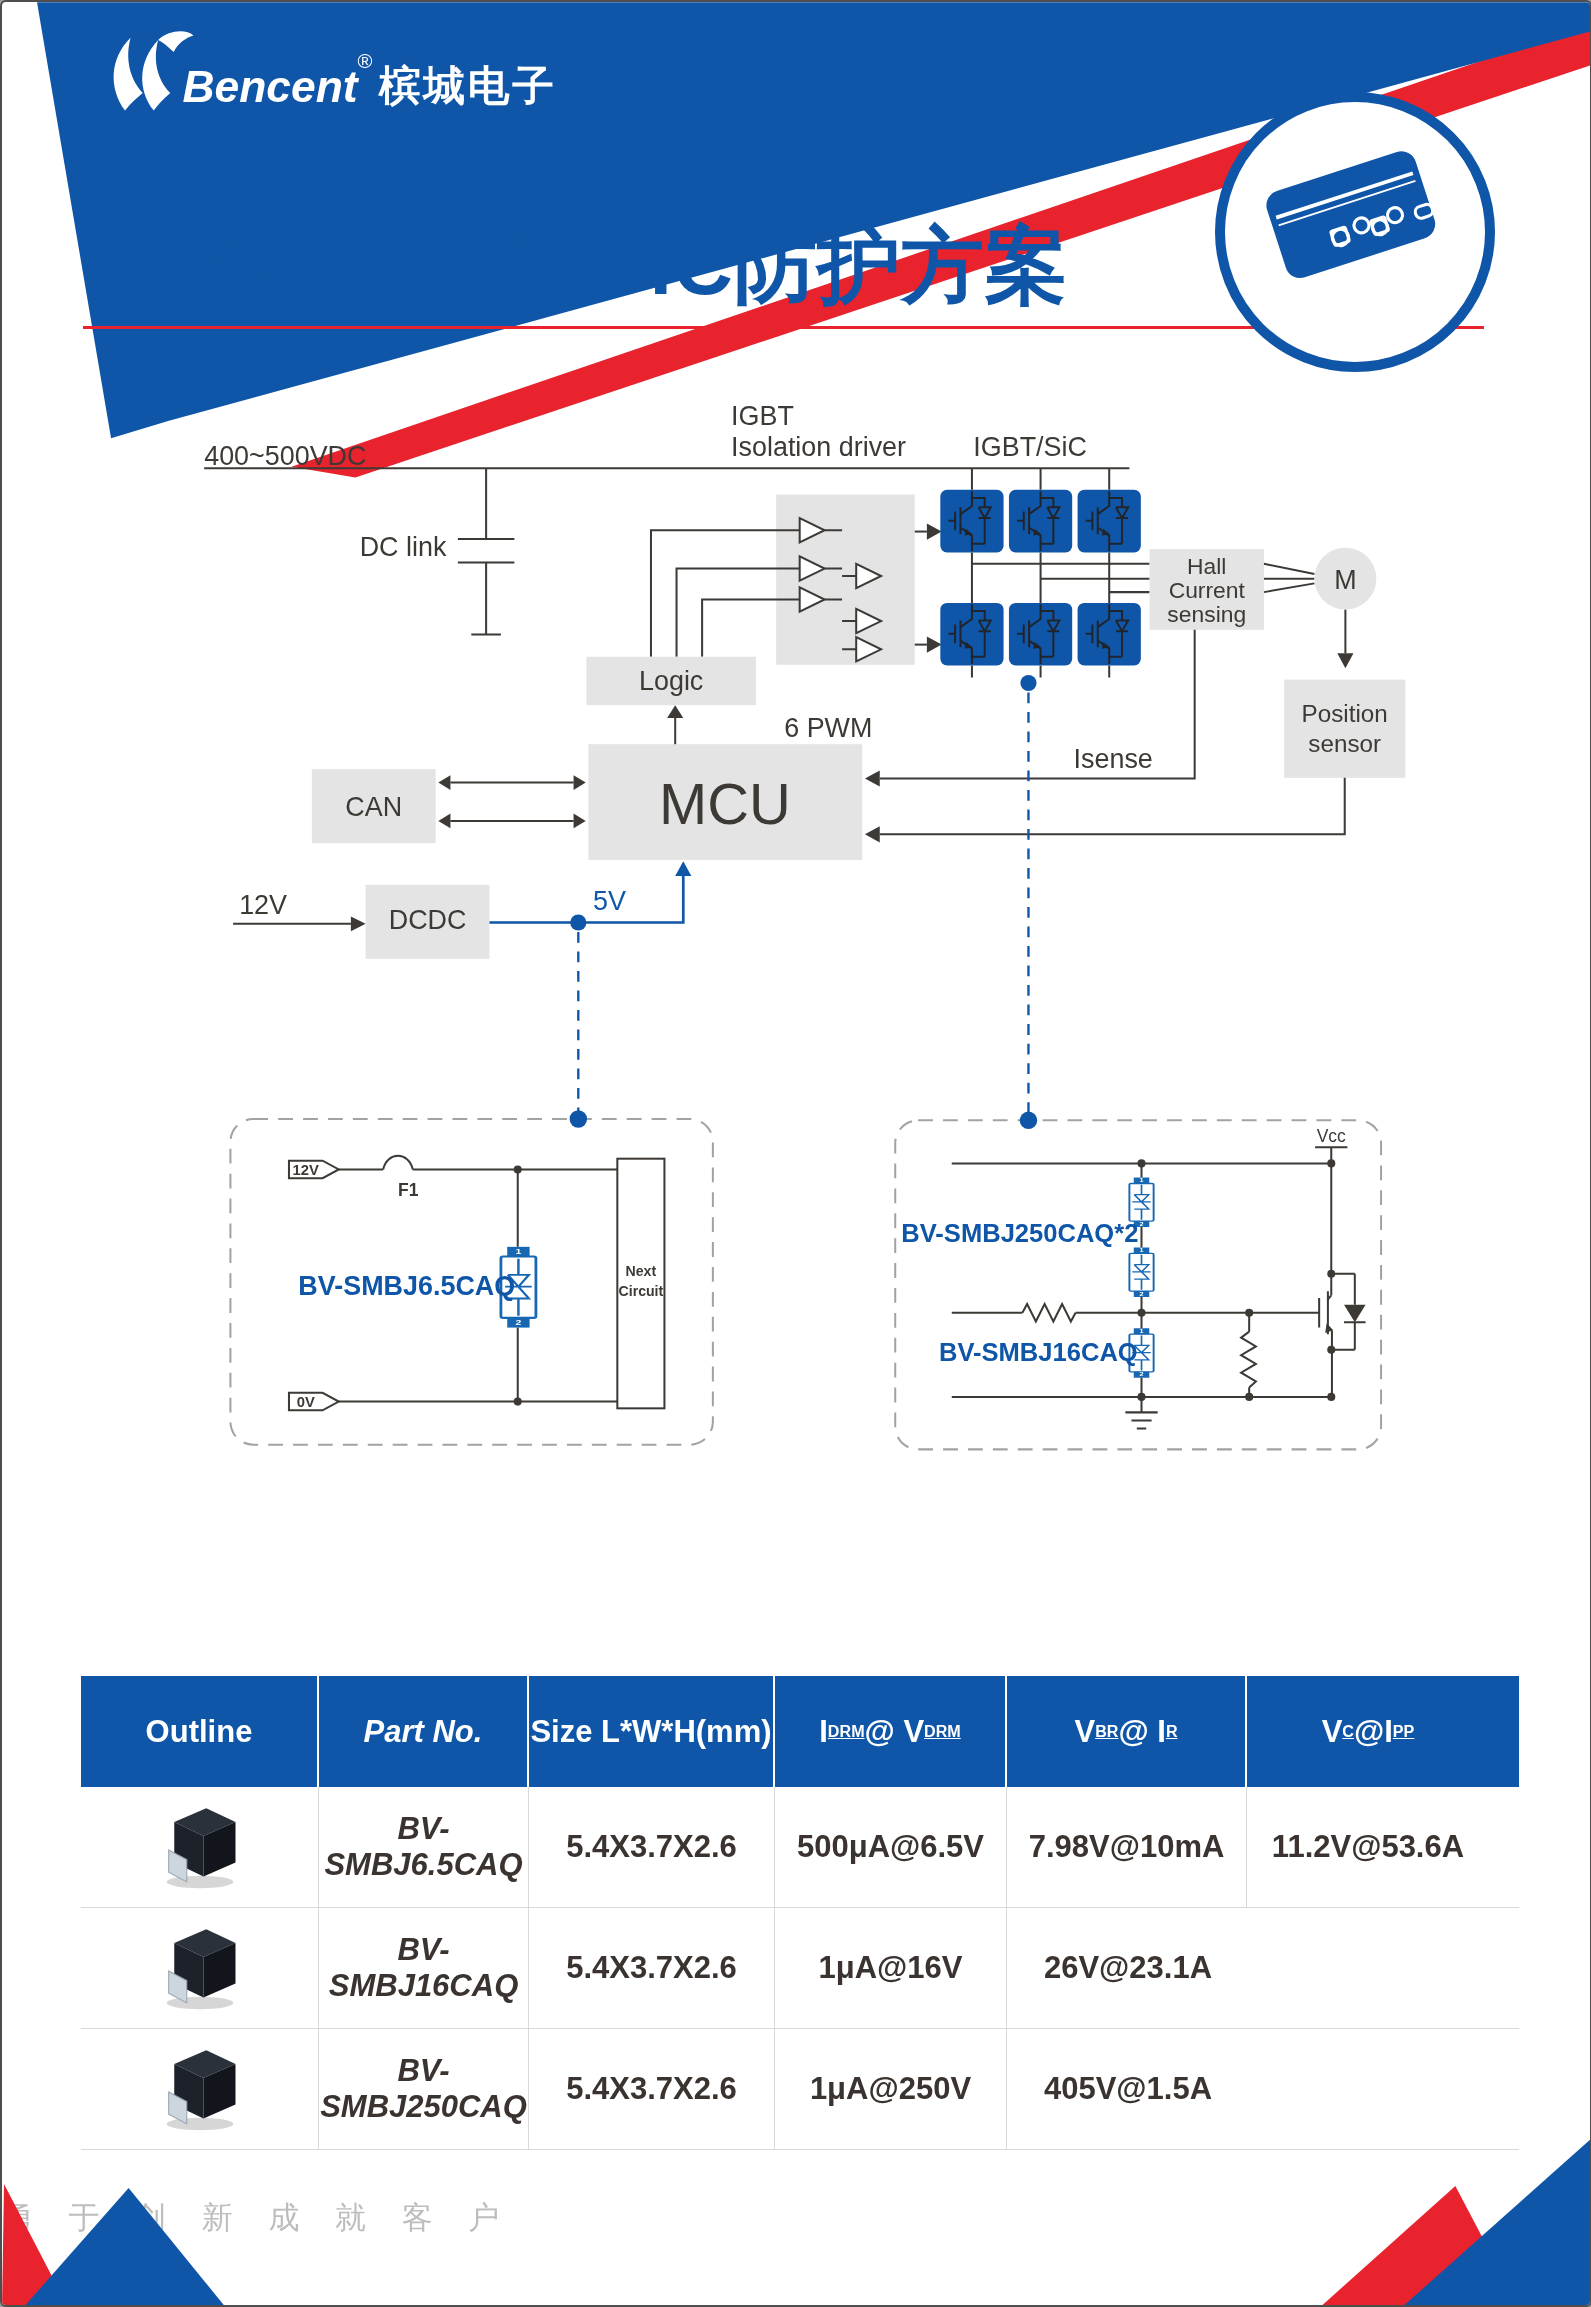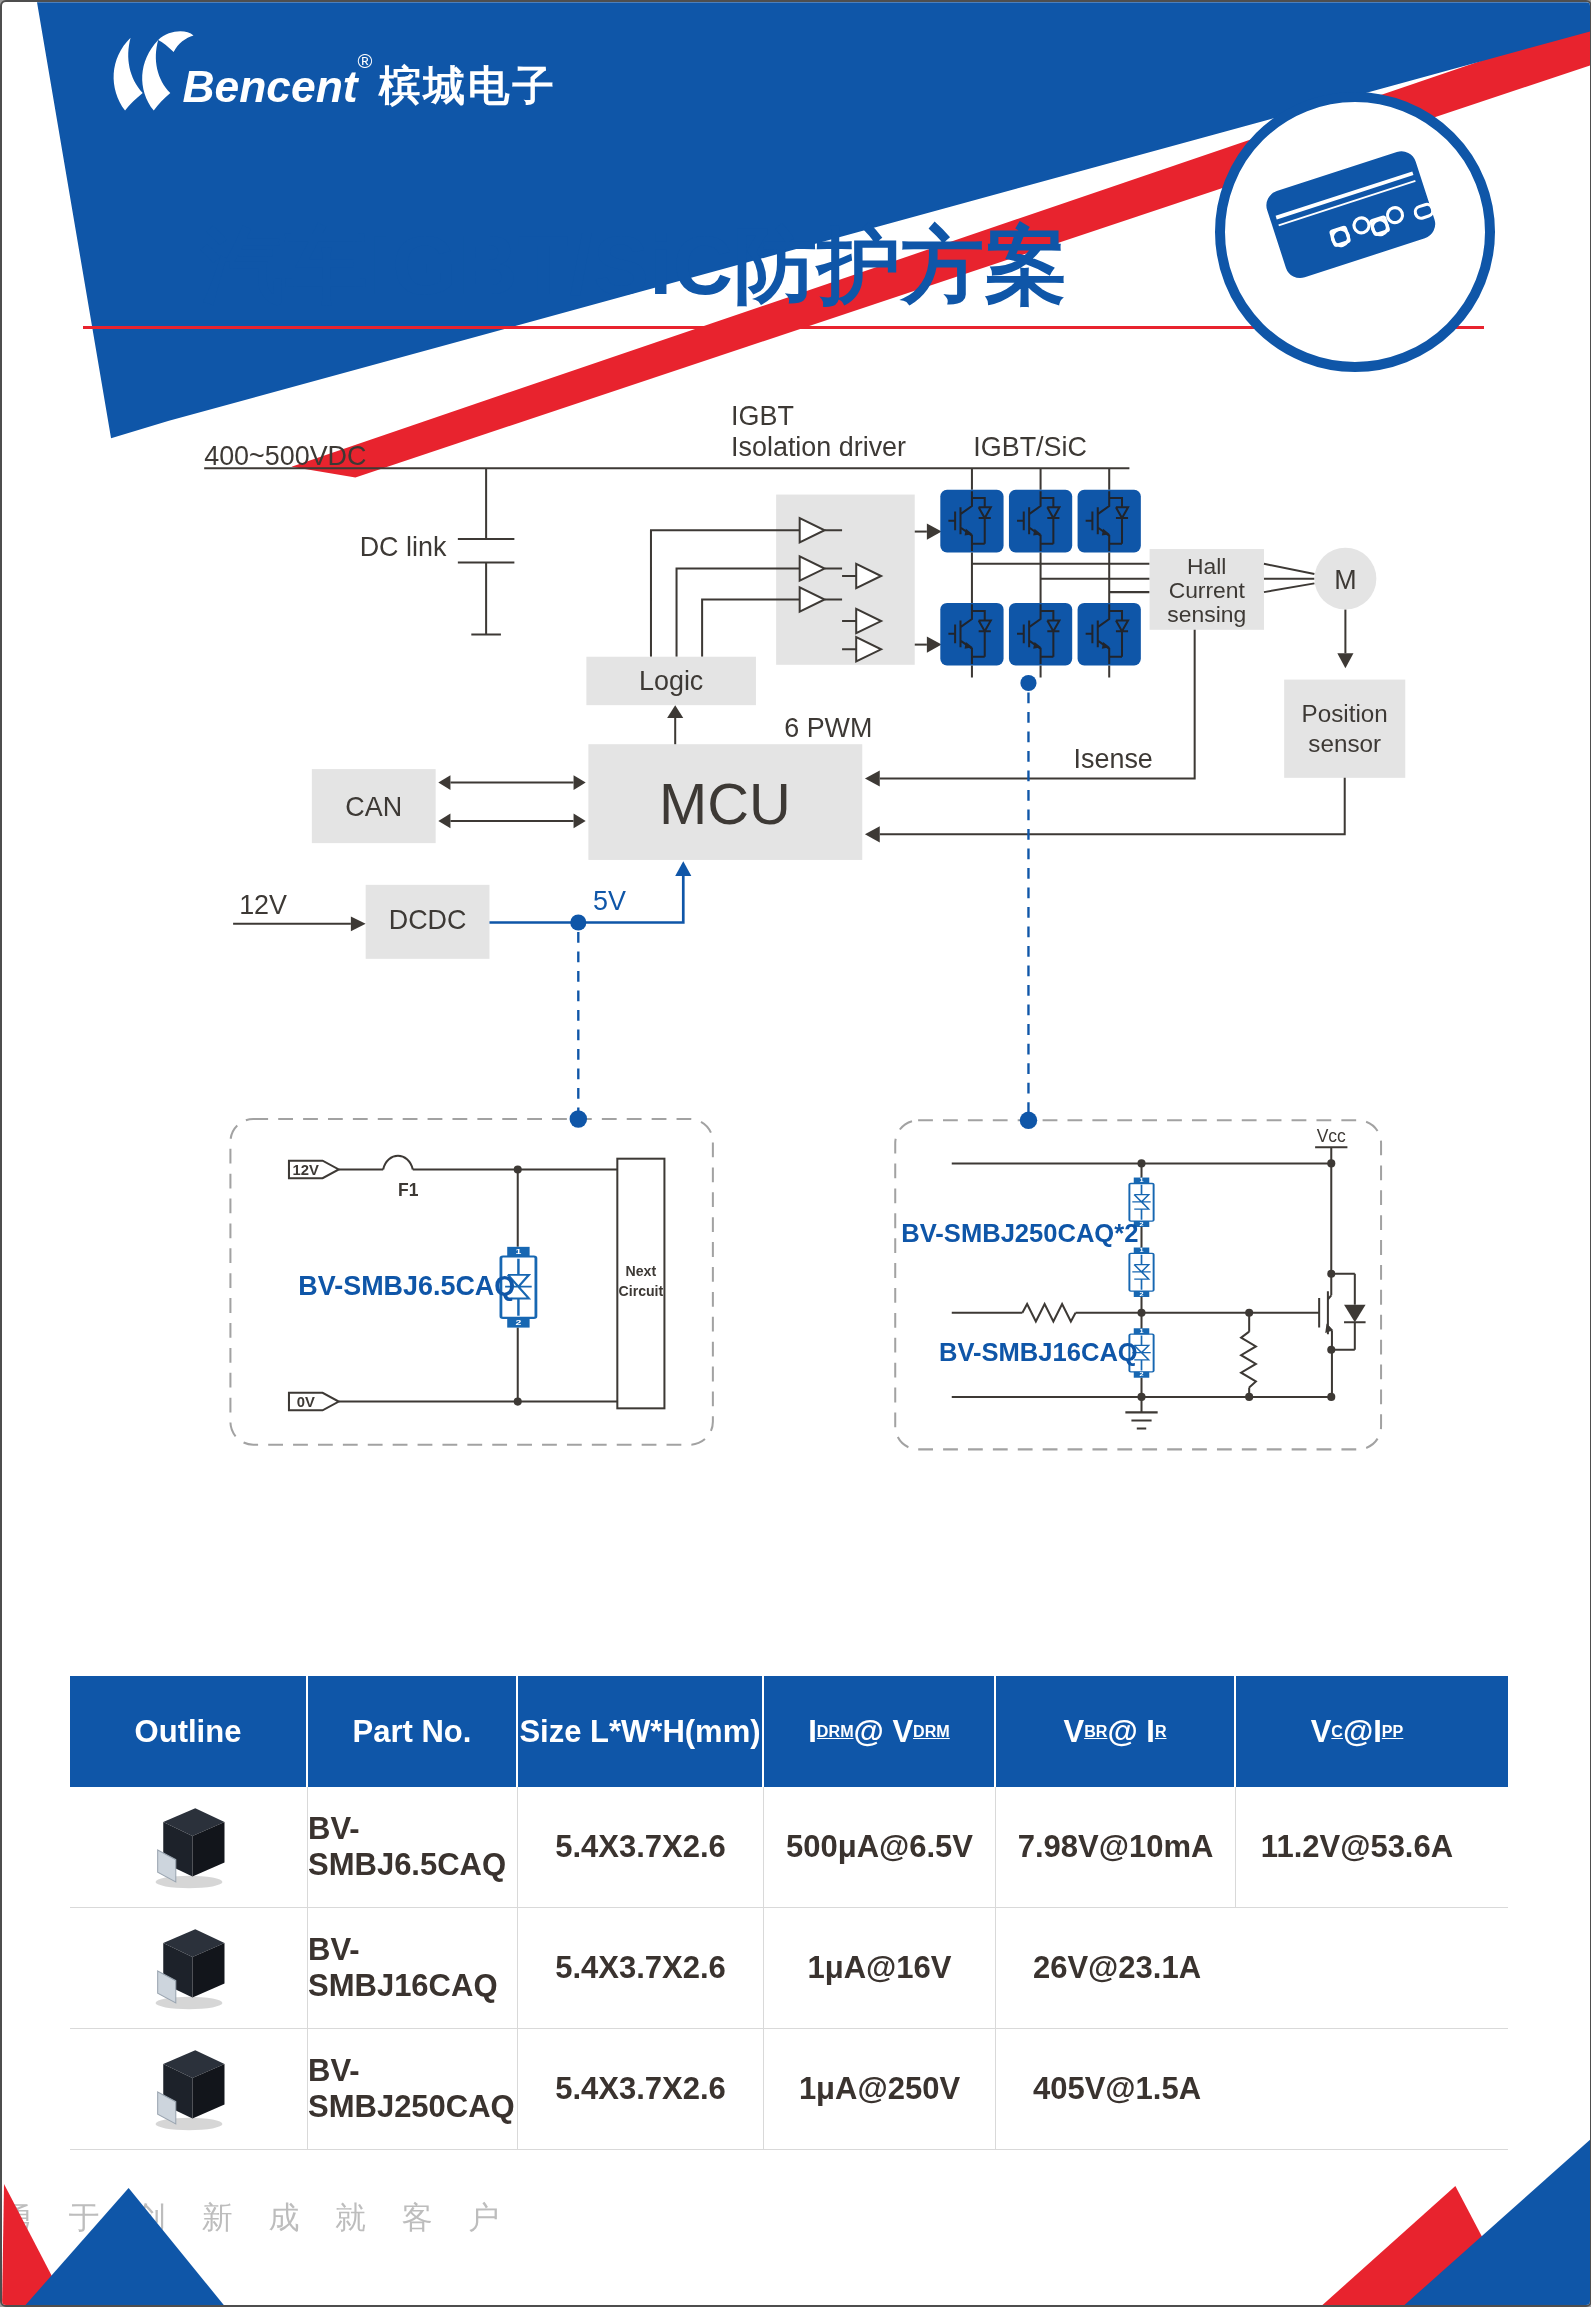--- a/index.html
+++ b/index.html
@@ -41,31 +41,31 @@
   .nexttxt{fill:#3d3935;font-size:21px;font-weight:bold;}
   .vcctxt{fill:#3d3935;font-size:26px;}
   .partlbl{fill:#0f56a8;font-weight:bold;font-size:40px;}
   .partlbl38{fill:#0f56a8;font-weight:bold;font-size:38px;}
   .tvs-body{fill:#ffffff;stroke:#1767b2;stroke-width:4;}
   .tvs-pad{fill:#1767b2;}
   .tvs-pin{fill:#ffffff;font-size:15px;font-weight:bold;text-anchor:middle;}
   .tvs-ln{stroke:#1767b2;stroke-width:3.5;fill:none;}
   .cellglyph{stroke:#20242c;stroke-width:3;fill:none;}
   
-  .table{position:absolute;left:68px;top:1674px;width:1438px;z-index:2;}
+  .table{position:absolute;left:79px;top:1674px;width:1438px;z-index:2;text-align:center;}
   .thead{display:flex;height:111px;background:#0f56a8;}
   .th{color:#fff;font-weight:bold;font-size:31px;display:flex;align-items:center;justify-content:center;
       border-right:2.7px solid #fff;box-sizing:border-box;}
   .th:last-child{border-right:none;}
   .th sub{font-size:0.52em;vertical-align:sub;text-decoration:underline;}
   .trow{display:flex;height:120px;border-bottom:1.3px solid #d9d9d9;}
   .td{display:flex;align-items:center;justify-content:center;font-size:31px;font-weight:bold;color:#3a332f;
       border-right:1.3px solid #d9d9d9;box-sizing:border-box;}
   .td:last-child{border-right:none;}
-  .w1{width:238px;} .w2{width:210px;} .w3{width:246px;} .w4{width:232px;} .w5{width:240px;} .w6{width:242px;}
+  .w1{width:238px;} .w2{width:210px;font-style:italic;} .w3{width:246px;} .w4{width:232px;} .w5{width:240px;} .w6{width:242px;}
   
   .slogan{position:absolute;left:0;top:2195px;width:100%;color:#bdbdbd;
           font-size:31px;letter-spacing:13.5px;}
   .corner{position:absolute;}
   .c-red{background:#e8232e;}
   .c-blue{background:#0f56a8;}
 </style>
 </head>
 <body>
 

